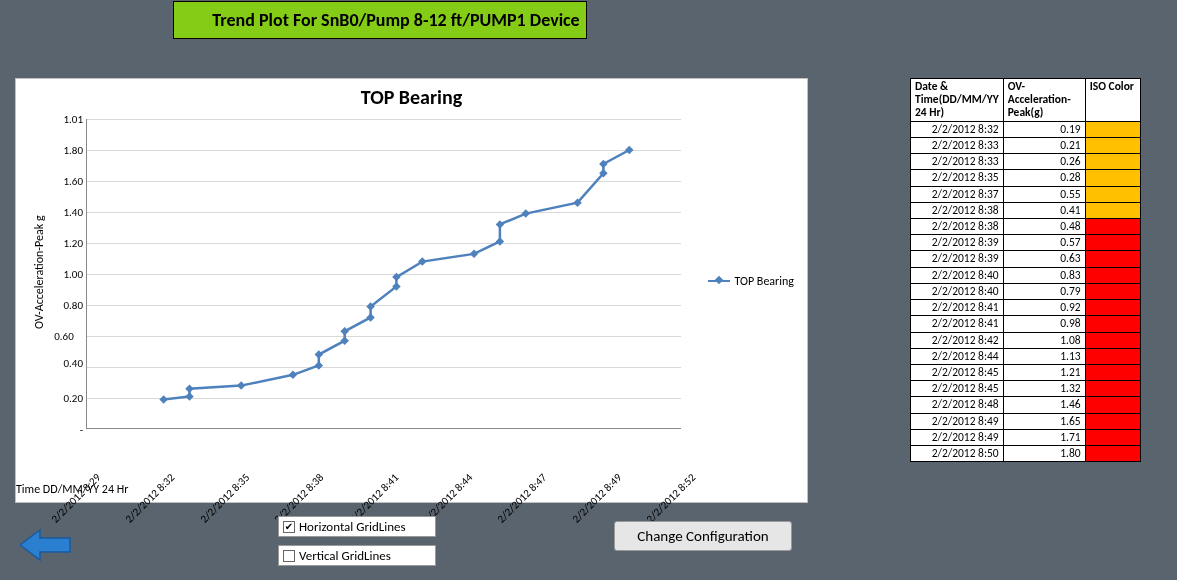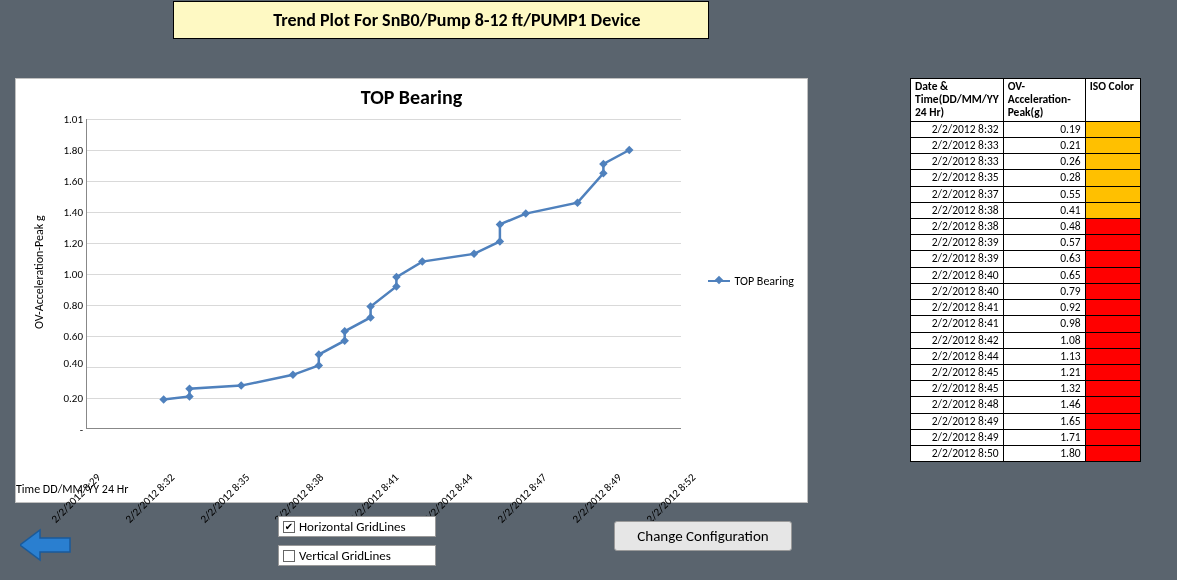--- a/index.html
+++ b/index.html
@@ -11,22 +11,22 @@
     background: #5a646e;
     font-family: Calibri, "Segoe UI", Arial, sans-serif;
     font-size: 12px;
     color: #000;
     position: relative;
     overflow: hidden;
   }
   .title-banner {
     position: absolute;
     left: 173px; top: 1px;
-    width: 536px; height: 38px;
-    background: #fef9c3;
+    width: 414px; height: 38px;
+    background: #84cc16;
     border: 1px solid #000;
     font-weight: bold;
     font-size: 18px;
     display: flex;
     align-items: center;
     justify-content: center;
     padding-left: 32px;
   }
   .chart-panel {
     position: absolute;
@@ -188,21 +188,21 @@
 
 <div class="chart-panel">
   <div class="chart-title">TOP Bearing</div>
   <div class="plot-area" id="plot-area">
       <div class="ytick" style="top: 310px;">-</div>
       <div class="hgrid" style="top: 279px;"></div>
       <div class="ytick" style="top: 279px;">0.20</div>
       <div class="hgrid" style="top: 248px;"></div>
       <div class="ytick" style="top: 244px;">0.40</div>
       <div class="hgrid" style="top: 217px;"></div>
-      <div class="ytick" style="top: 217px;">0.60</div>
+      <div class="ytick" style="top: 217px; text-align: center;">0.60</div>
       <div class="hgrid" style="top: 186px;"></div>
       <div class="ytick" style="top: 186px;">0.80</div>
       <div class="hgrid" style="top: 155px;"></div>
       <div class="ytick" style="top: 155px;">1.00</div>
       <div class="hgrid" style="top: 124px;"></div>
       <div class="ytick" style="top: 124px;">1.20</div>
       <div class="hgrid" style="top: 93px;"></div>
       <div class="ytick" style="top: 93px;">1.40</div>
       <div class="hgrid" style="top: 62px;"></div>
       <div class="ytick" style="top: 62px;">1.60</div>
@@ -323,21 +323,21 @@
         <td class="val">0.57</td>
         <td class="iso" style="background:#ff0000"></td>
       </tr>
       <tr>
         <td class="dt">2/2/2012 8:39</td>
         <td class="val">0.63</td>
         <td class="iso" style="background:#ff0000"></td>
       </tr>
       <tr>
         <td class="dt">2/2/2012 8:40</td>
-        <td class="val">0.65</td>
+        <td class="val">0.83</td>
         <td class="iso" style="background:#ff0000"></td>
       </tr>
       <tr>
         <td class="dt">2/2/2012 8:40</td>
         <td class="val">0.79</td>
         <td class="iso" style="background:#ff0000"></td>
       </tr>
       <tr>
         <td class="dt">2/2/2012 8:41</td>
         <td class="val">0.92</td>

